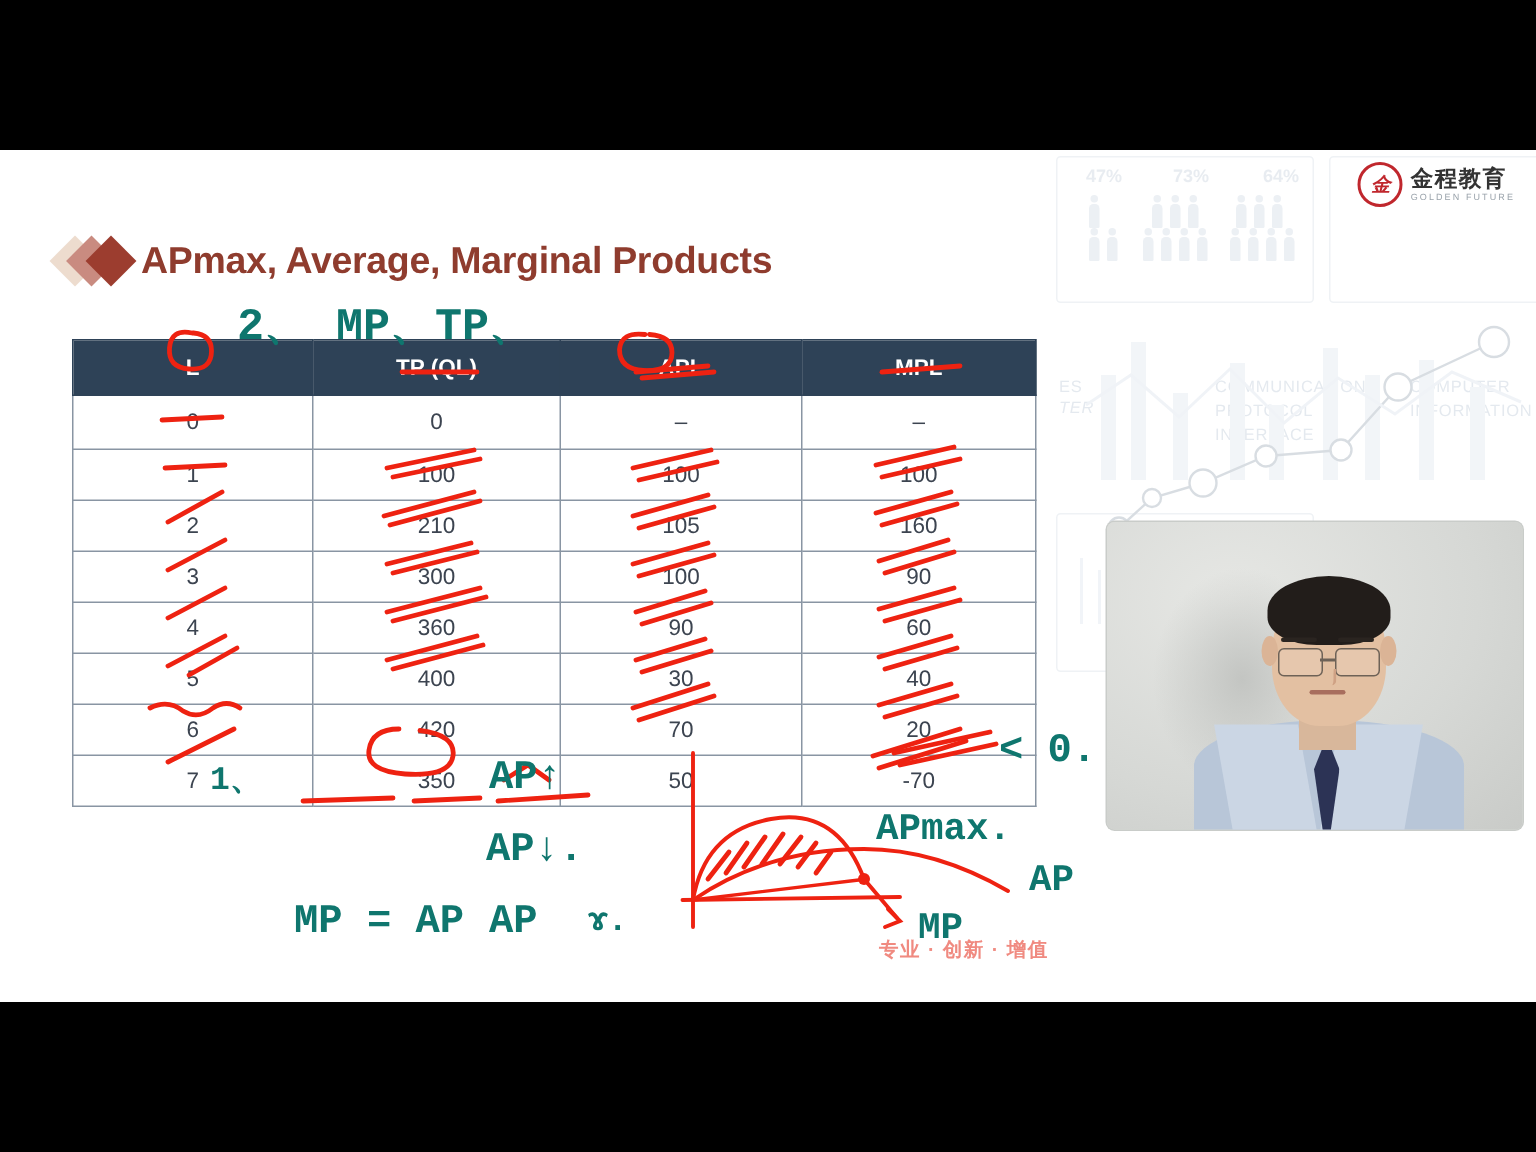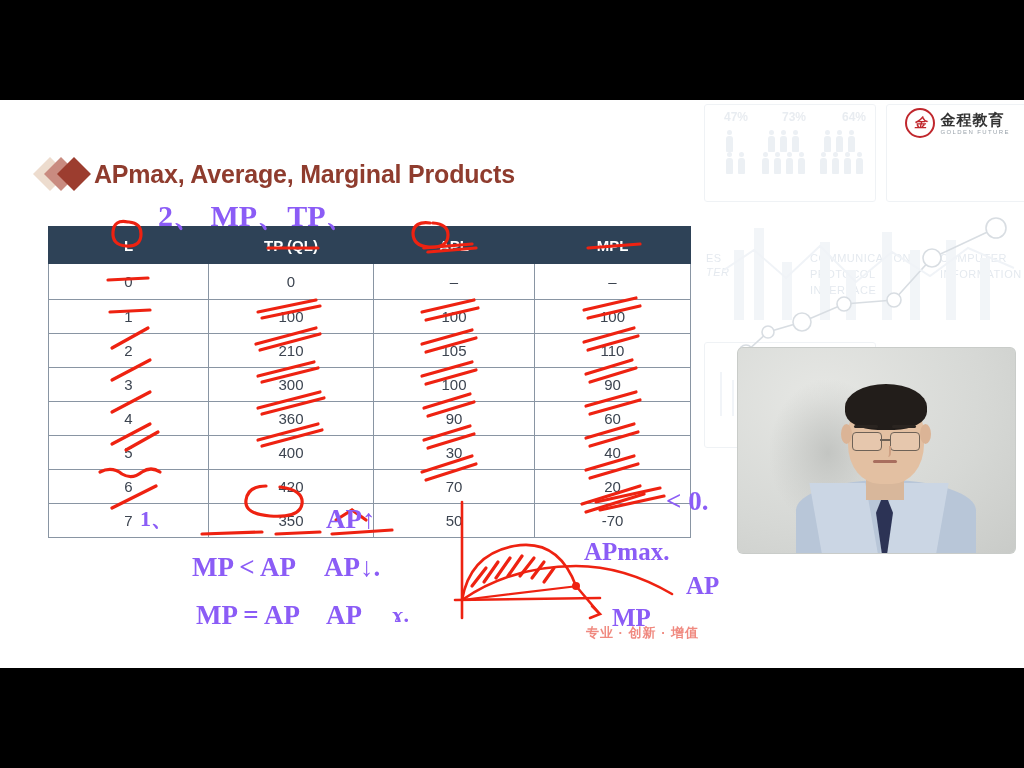--- a/index.html
+++ b/index.html
@@ -45,21 +45,21 @@
     table-layout:fixed;}
   .tbl th{background:#2e4257;color:#fff;font-size:15px;font-weight:bold;height:34px;
     text-align:center;border:1px solid #2e4257;}
   .tbl td{border:1px solid #8995a3;height:31px;text-align:center;font-size:15px;color:#3c4450;
     background:#fff;}
   .tbl tr:first-child td{height:33px;}
   .col-l{width:160px;}.col-tp{width:165px;}.col-apl{width:161px;}.col-mpl{width:156px;}
 
   
   .ink{position:absolute;left:0;top:0;width:1024px;height:568px;pointer-events:none;}
-  .hw{position:absolute;color:#8b5cf6;font-family:Liberation Serif, serif;font-weight:bold;
+  .hw{position:absolute;color:#0f766e;font-family:Liberation Mono, monospace;font-weight:bold;
     white-space:nowrap;}
 
   
   .cam{position:absolute;left:738px;top:348px;width:277px;height:205px;border-radius:5px;
     overflow:hidden;background:#d9dbd8;box-shadow:0 0 0 1px #c9ccc9;}
   .cam-bg{position:absolute;inset:0;background:
      radial-gradient(ellipse at 30% 25%, #e6e7e4 0%, #d6d8d5 60%, #c9cbc8 100%);}
   .cam-shadow{position:absolute;left:30px;top:30px;width:120px;height:150px;
     background:radial-gradient(ellipse,#c3c5c2 0%,rgba(195,197,194,0) 70%);}
   .cam-shirt{position:absolute;left:58px;top:132px;width:180px;height:80px;
@@ -223,21 +223,21 @@
         <tr>
           <td>1</td>
           <td>100</td>
           <td>100</td>
           <td>100</td>
         </tr>
         <tr>
           <td>2</td>
           <td>210</td>
           <td>105</td>
-          <td>110</td>
+          <td>160</td>
         </tr>
         <tr>
           <td>3</td>
           <td>300</td>
           <td>100</td>
           <td>90</td>
         </tr>
         <tr>
           <td>4</td>
           <td>360</td>
@@ -357,21 +357,20 @@
 
         <path d="M596,402 L660,388"></path>
           <path d="M600,410 L664,396"></path>
       </g>
     </svg>
 
     <div class="ink">
       <span class="hw" style="left:158px;top:96px;font-size:30px;">2、 MP、TP、</span>
       <span class="hw" style="left:140px;top:404px;font-size:22px;">1、</span>
       <span class="hw" style="left:326px;top:404px;font-size:27px;">AP↑</span>
-      <span class="hw" style="left:192px;top:452px;font-size:27px;">MP &lt; AP</span>
       <span class="hw" style="left:324px;top:452px;font-size:27px;">AP↓.</span>
       <span class="hw" style="left:196px;top:500px;font-size:27px;">MP = AP</span>
       <span class="hw" style="left:326px;top:500px;font-size:27px;">AP</span>
       <span class="hw" style="left:392px;top:502px;font-size:22px;">ɤ.</span>
       <span class="hw" style="left:666px;top:386px;font-size:27px;">&lt; 0.</span>
       <span class="hw" style="left:584px;top:438px;font-size:25px;">APmax.</span>
       <span class="hw" style="left:612px;top:504px;font-size:25px;">MP</span>
       <span class="hw" style="left:686px;top:472px;font-size:25px;">AP</span>
     </div>
 

